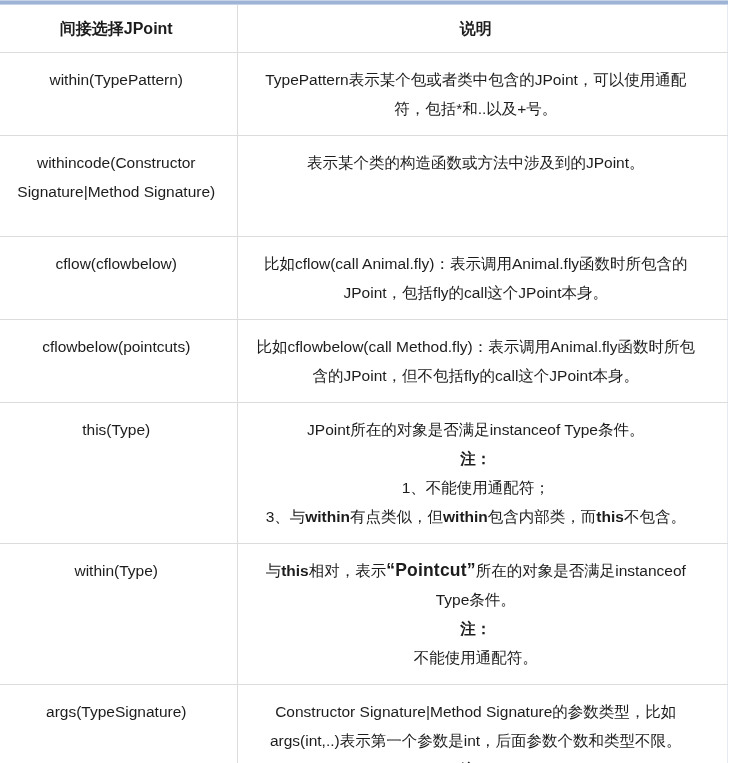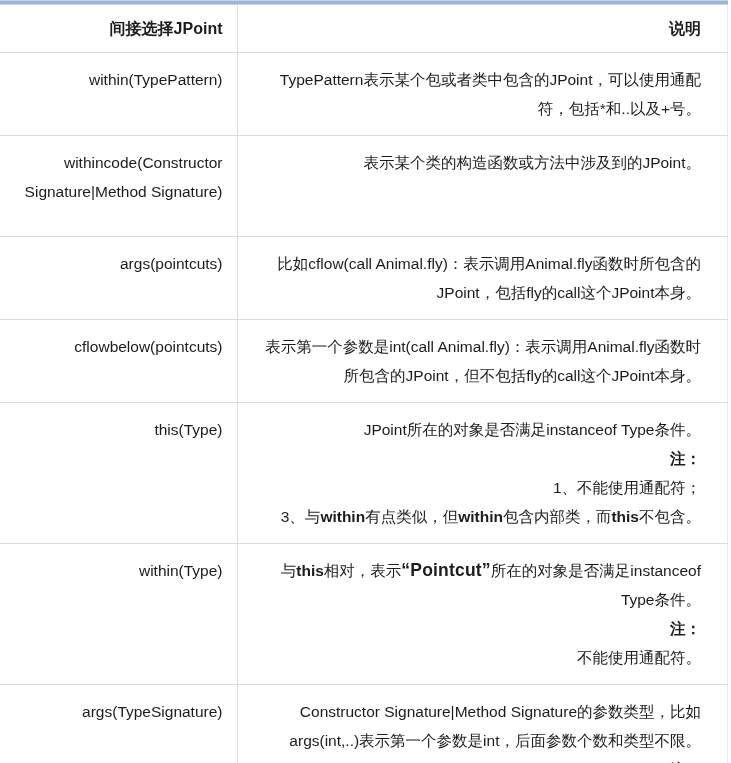--- a/index.html
+++ b/index.html
@@ -30,21 +30,21 @@
     width: 728px;
     border-collapse: collapse;
     table-layout: fixed;
     border-right: 1px solid #e6ebf3;
   }
   th, td {
     vertical-align: top;
     border-bottom: 1px solid var(--border);
     font-size: 15.5px;
     line-height: 29px;
-    text-align: right;
+    text-align: center;
   }
   th { font-size: 16px; font-weight: bold; }
   .col-pointcut {
     width: 237px;
     border-right: 1px solid var(--border);
     padding: 12px 14px 12px 10px;
   }
   .col-desc { padding: 12px 26px 12px 13px; }
   thead tr { height: 47px; }
   thead .col-pointcut, thead .col-desc { padding-top: 9px; padding-bottom: 9px; }
@@ -82,32 +82,32 @@
         <tr>
     <td class="col-pointcut">
       <span>withincode(Constructor Signature|Method Signature)</span>
     </td>
     <td class="col-desc">
             <div class="line"><span>表示某个类的构造函数或方法中涉及到的JPoint。</span></div>
           </td>
   </tr>
         <tr>
     <td class="col-pointcut">
-      <span>args(pointcuts)</span>
+      <span>cflow(cflowbelow)</span>
     </td>
     <td class="col-desc">
             <div class="line"><span>比如cflow(call Animal.fly)：表示调用Animal.fly函数时所包含的JPoint，包括fly的call这个JPoint本身。</span></div>
           </td>
   </tr>
         <tr>
     <td class="col-pointcut">
       <span>cflowbelow(pointcuts)</span>
     </td>
     <td class="col-desc">
-            <div class="line"><span>表示第一个参数是int(call Animal.fly)：表示调用Animal.fly函数时所包含的JPoint，但不包括fly的call这个JPoint本身。</span></div>
+            <div class="line"><span>比如cflowbelow(call Method.fly)：表示调用Animal.fly函数时所包含的JPoint，但不包括fly的call这个JPoint本身。</span></div>
           </td>
   </tr>
         <tr>
     <td class="col-pointcut">
       <span>this(Type)</span>
     </td>
     <td class="col-desc">
             <div class="line"><span>JPoint所在的对象是否满足instanceof Type条件。</span></div>
             <div class="line"><span class="seg-bold">注：</span></div>
             <div class="line"><span>1、不能使用通配符；</span></div>

